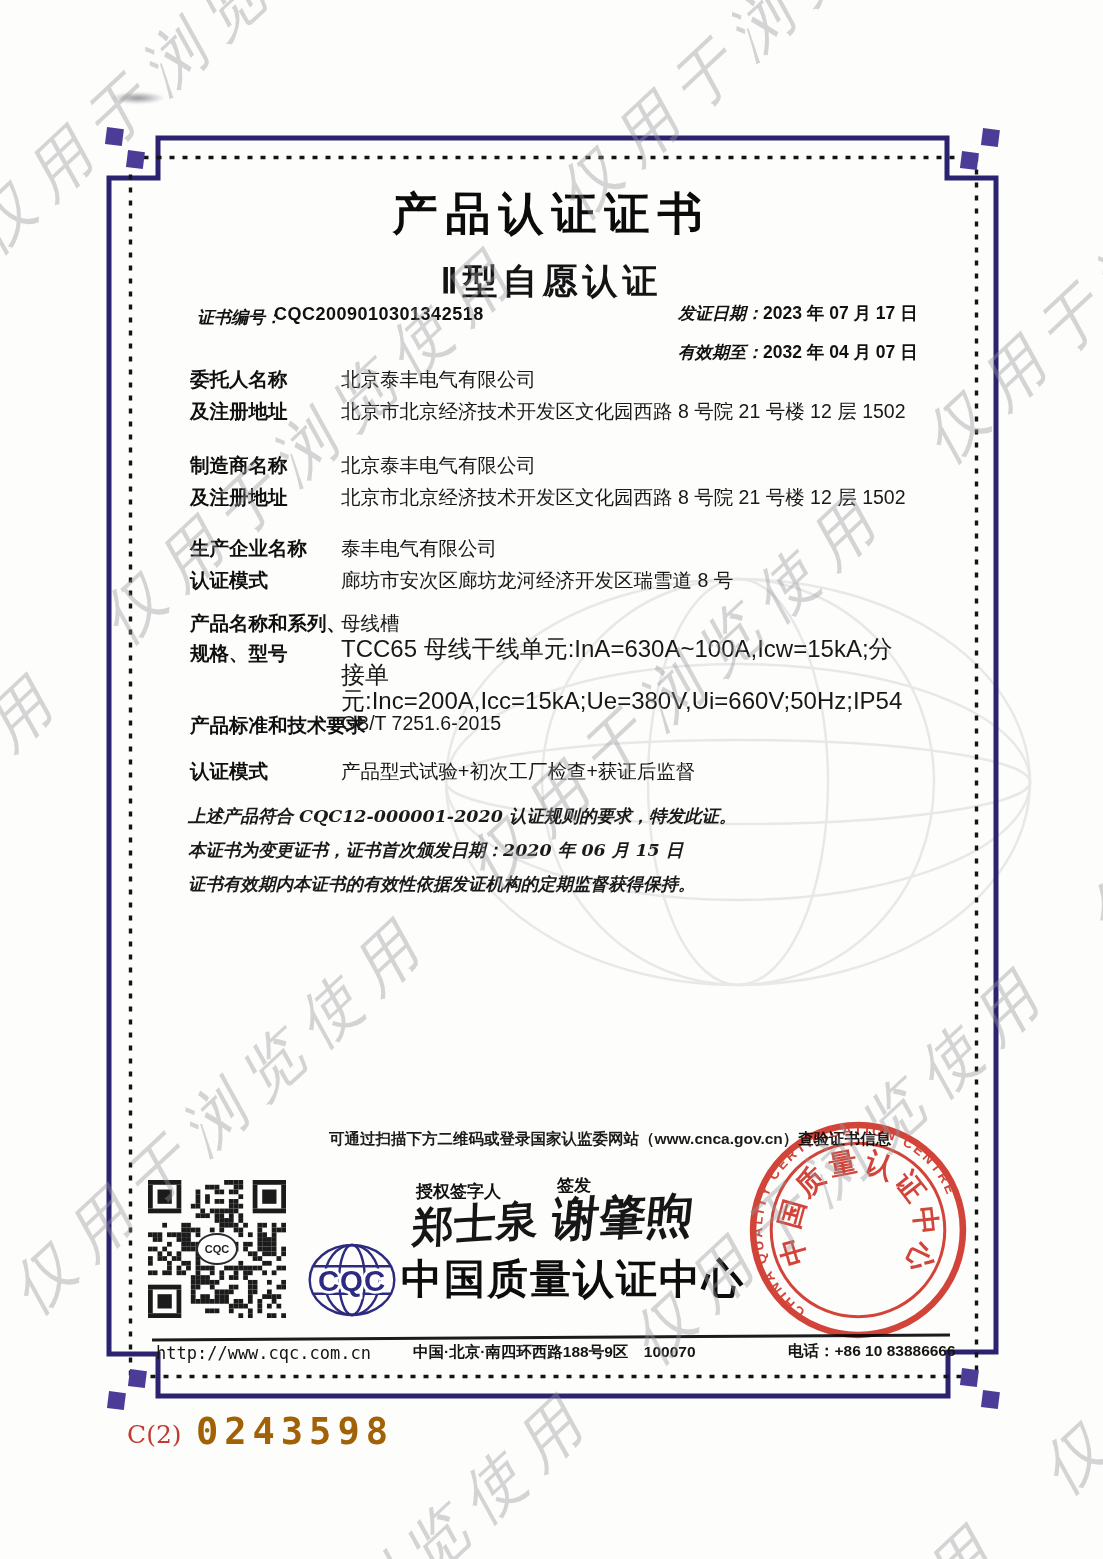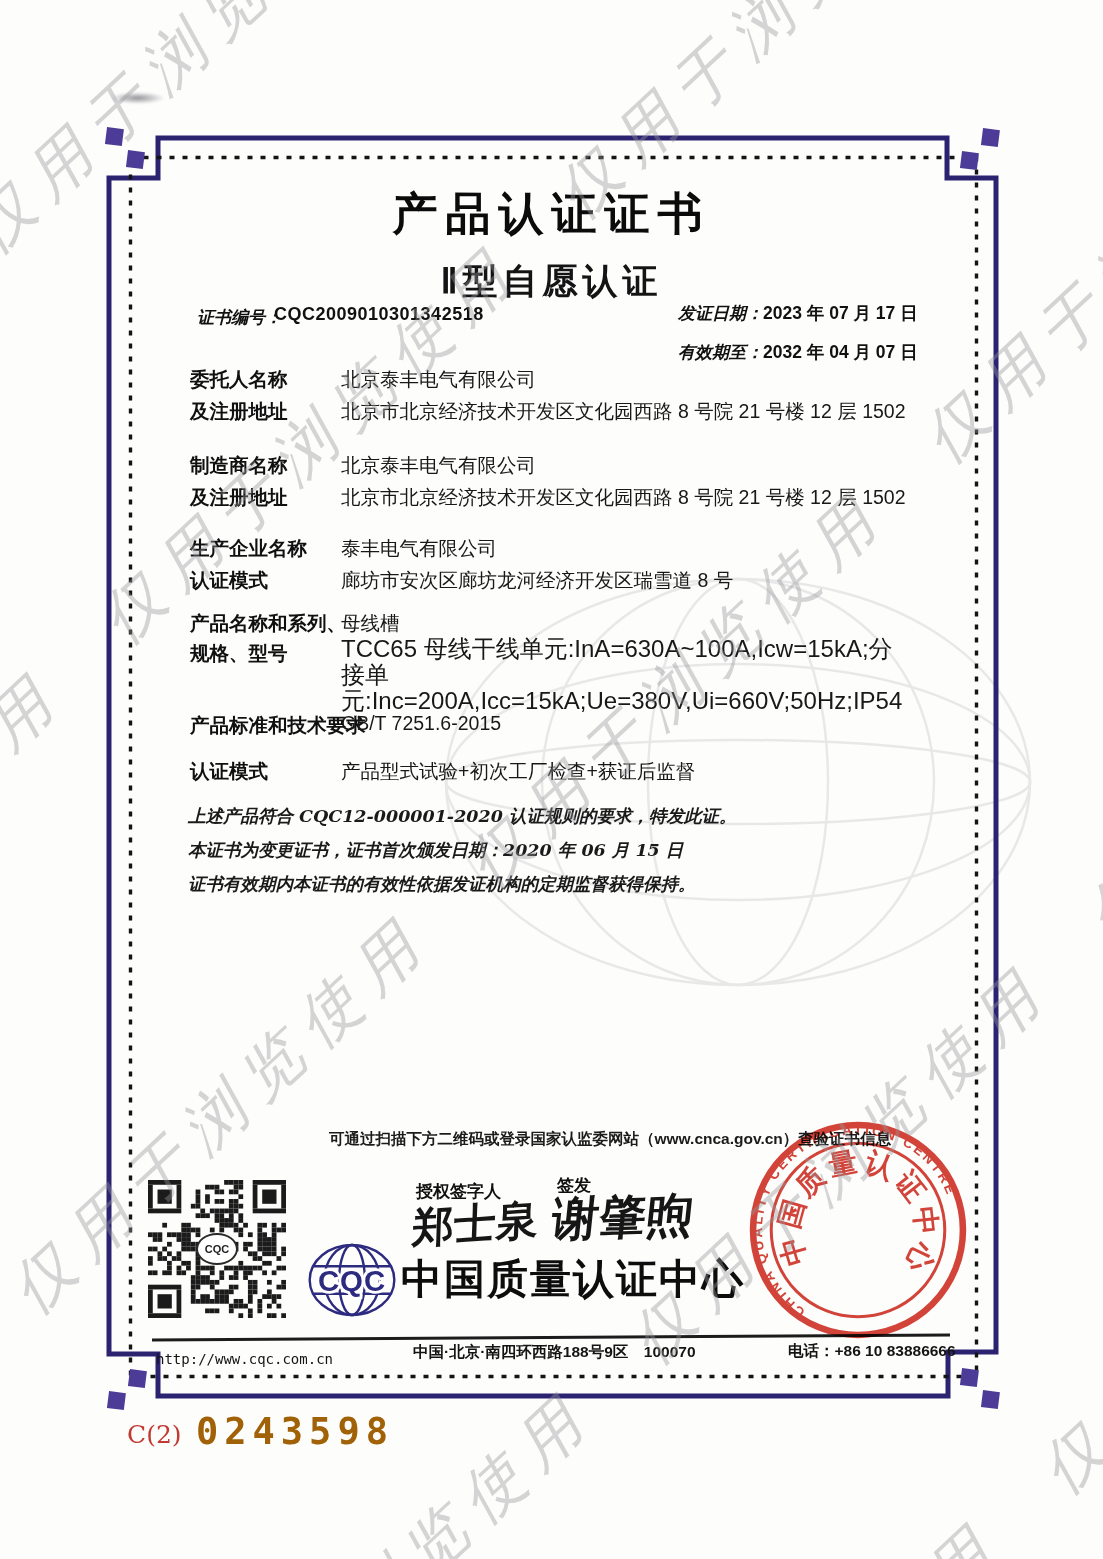--- a/index.html
+++ b/index.html
@@ -32,21 +32,21 @@
   .qr-logo{position:absolute;left:50%;top:50%;transform:translate(-50%,-50%);
            width:38px;height:28px;border:2px solid #2a2a2a;border-radius:50%;background:#fff;
            display:flex;align-items:center;justify-content:center;
            font-size:11px;font-weight:700;color:#222;}
   .signlabel{font-size:17px;font-weight:700;color:#101010;}
   .sig{font-size:42px;font-weight:700;color:#161616;font-family:"DejaVu Serif",serif;}
   .org{top:1252px;left:401px;font-size:41px;font-weight:650;letter-spacing:2px;color:#0d0d0d;}
   .stampwrap{top:1118px;left:746px;width:224px;height:224px;z-index:5;mix-blend-mode:multiply;opacity:.93;}
   
   .footline{top:1336px;left:152px;width:798px;height:2.5px;background:#1c1c1c;transform:rotate(-.35deg);}
-  .website{top:1343px;left:156px;font-size:14px;font-family:"DejaVu Sans Mono",monospace;color:#141414;margin-top:8px;}
+  .website{top:1343px;left:156px;font-size:17px;font-family:"DejaVu Sans Mono",monospace;color:#141414;}
   .addr{top:1342px;left:413px;font-size:15.5px;font-weight:600;color:#141414;}
   .phone{top:1341px;left:788px;font-size:15.5px;font-weight:600;color:#141414;}
   .serialprefix{top:1420px;left:127px;font-size:25px;font-family:"DejaVu Serif",serif;color:#c23b33;}
   .serialnum{top:1410px;left:196px;font-size:37px;font-weight:700;letter-spacing:6px;
              font-family:"DejaVu Sans Mono",monospace;color:#a16207;}
   .smudge{top:92px;left:110px;width:55px;height:12px;border-radius:50%;
           background:radial-gradient(closest-side,rgba(60,60,70,.55),rgba(60,60,70,0));filter:blur(1px);}
   .content{position:relative;z-index:4;}
   svg text{font-family:"Liberation Sans",sans-serif;}
 </style>

